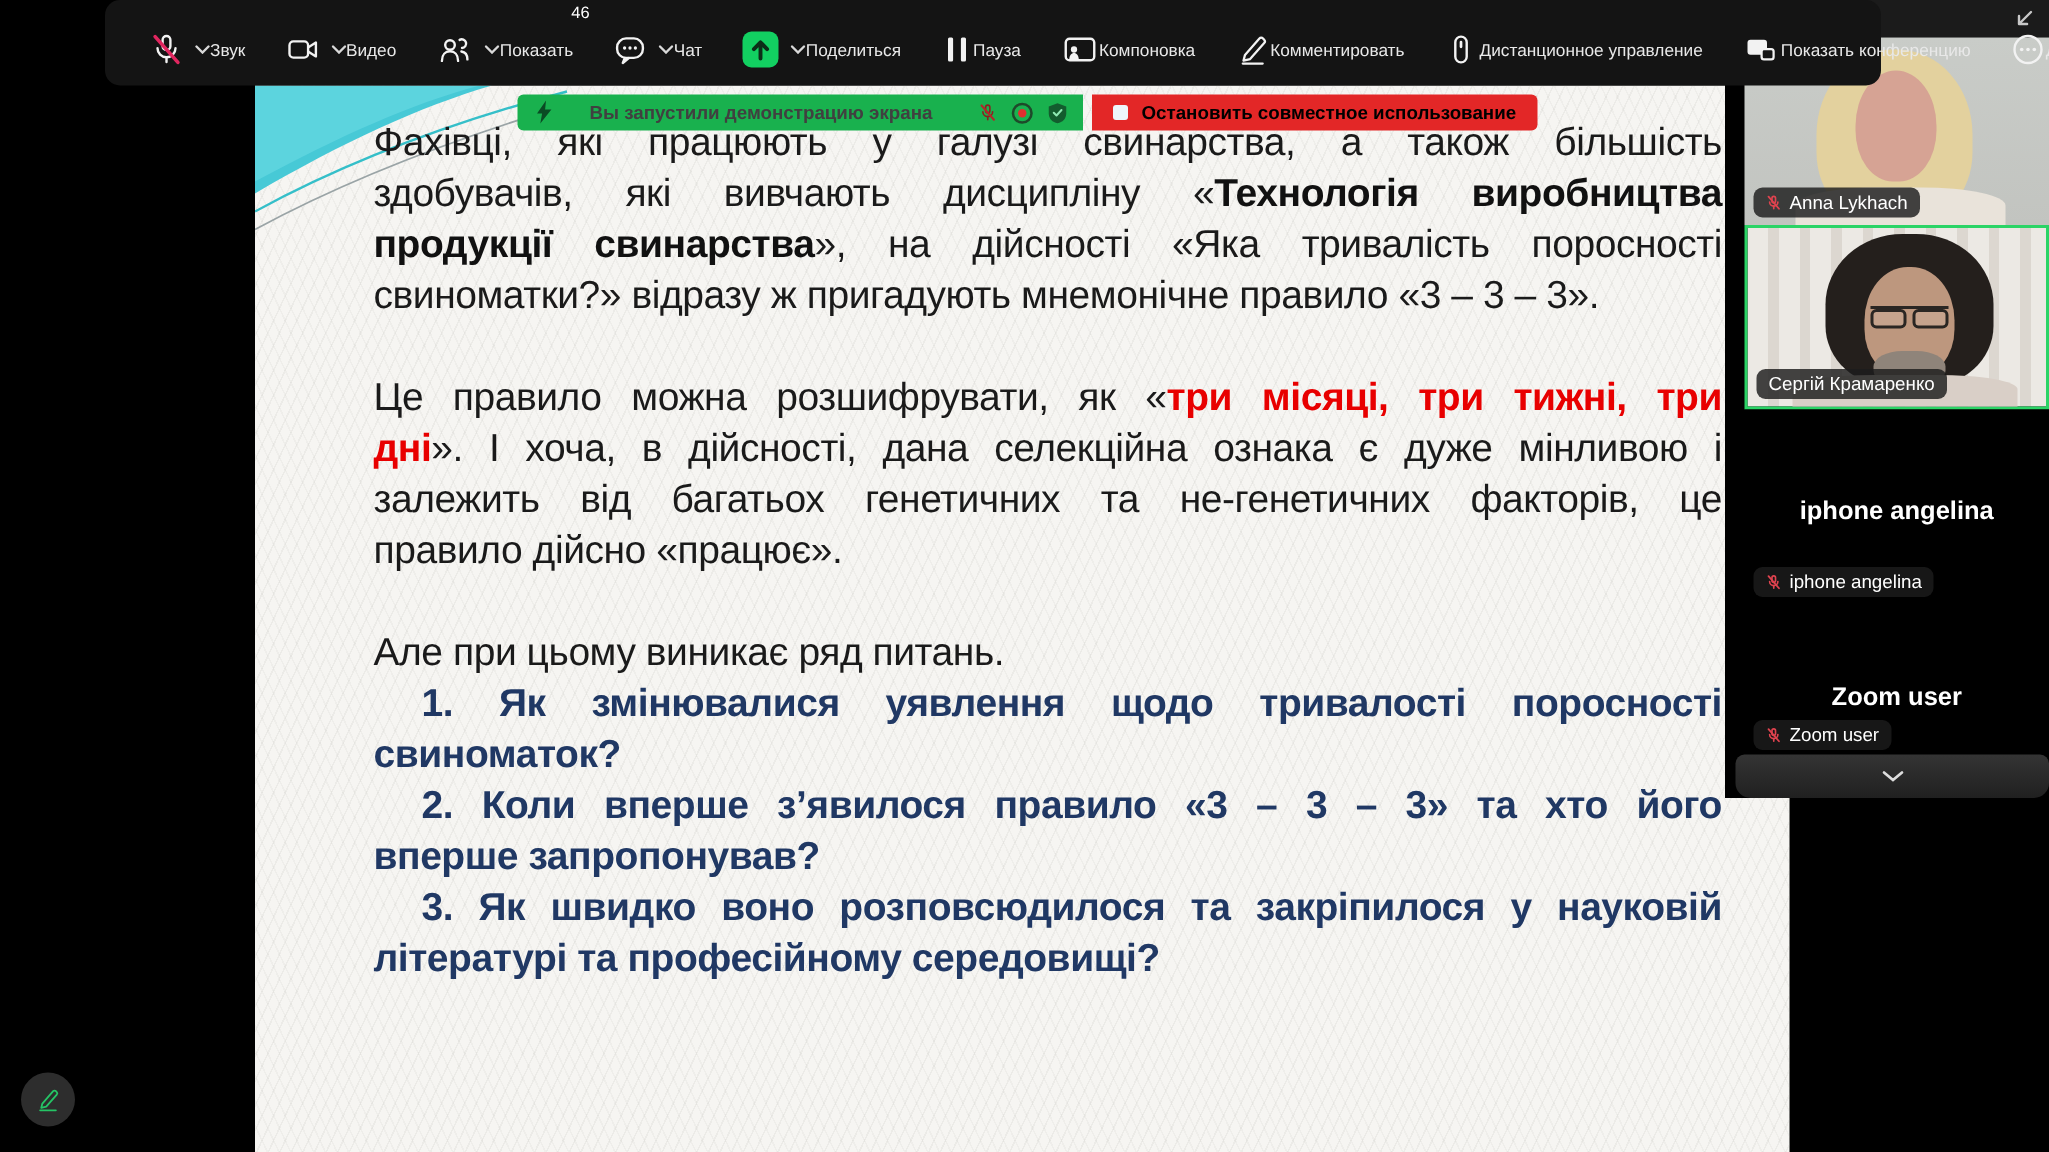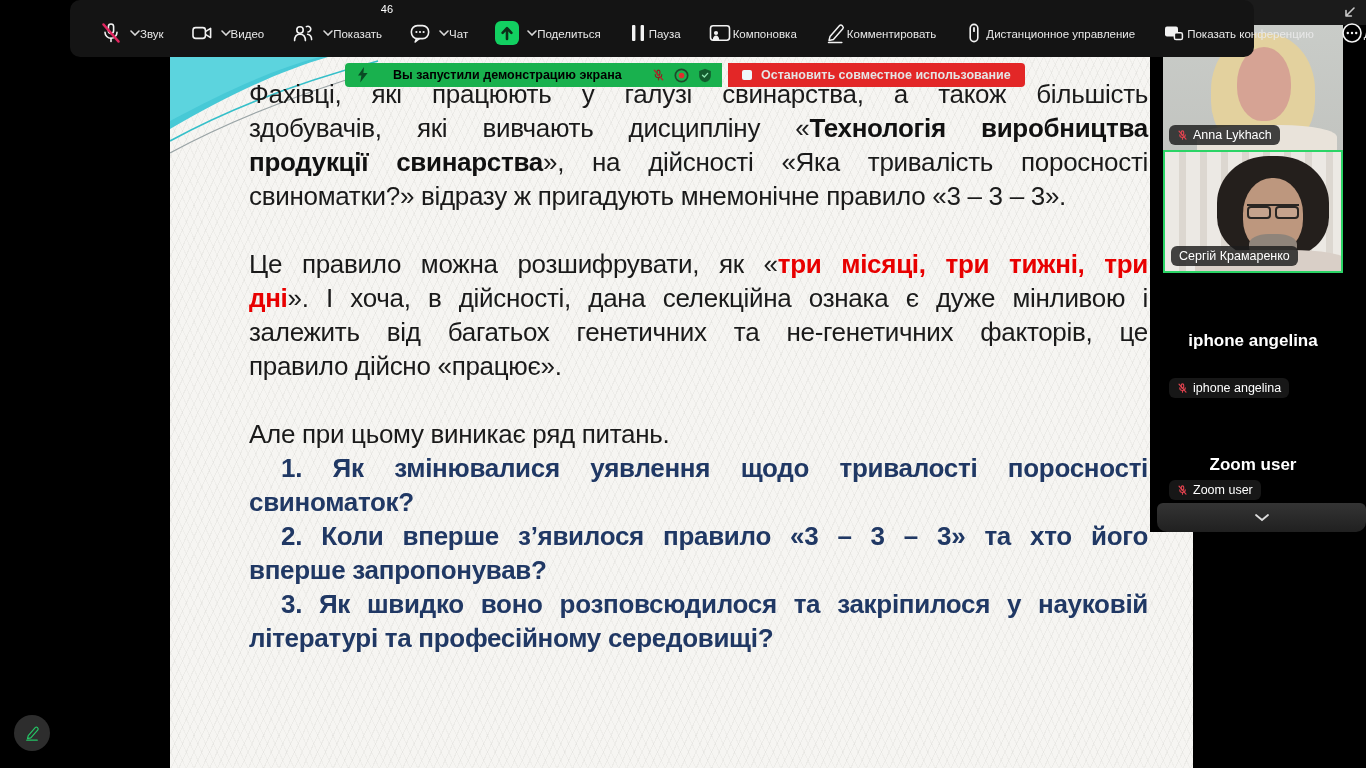--- a/index.html
+++ b/index.html
@@ -31,32 +31,32 @@
     padding:8px 13px 0 13px; cursor:pointer; }
   .tb-item .ico-row { display:flex; align-items:center; height:26px; }
   .tb-item .lbl { font-size:11.5px; color:#e8e8e8; margin-top:3px; white-space:nowrap; }
   .tb-chev { margin-left:7px; }
   .badge { position:absolute; top:3px; right:2px; color:#fff; font-size:11px; }
 
   
   #banner-row { position:absolute; left:345px; top:63px; height:24px; z-index:40; display:flex; }
   #green-banner { display:flex; align-items:center; background:#19b14e; border-radius:4px 0 0 4px;
     padding:0 10px; width:377px; }
-  #green-banner .msg { color:#000000; font-size:12.5px; font-weight:700; margin-left:38px; }
+  #green-banner .msg { color:#404040; font-size:12.5px; font-weight:700; margin-left:38px; }
   #green-banner .mini-icons { margin-left:auto; display:flex; align-items:center; gap:9px; }
   #stop-banner { display:flex; align-items:center; background:#e32727; border-radius:0 4px 4px 0;
     margin-left:6px; padding:0 14px; cursor:pointer; }
   #stop-banner .sq { width:10px; height:10px; background:#eef7fb; border-radius:2px; margin-right:9px; }
-  #stop-banner .txt { color:#e5e5e5; font-size:12.5px; font-weight:700; white-space:nowrap; }
+  #stop-banner .txt { color:#000000; font-size:12.5px; font-weight:700; white-space:nowrap; }
 
   
   #sidebar { position:absolute; left:1150px; top:0; width:216px; height:532px; background:#000; z-index:20; }
   #sidebar-header { position:absolute; left:0; top:0; width:216px; height:25px; background:#1b1b1b; }
   #collapse-btn { position:absolute; right:8px; top:4px; width:18px; height:18px; cursor:pointer; }
-  .tile { position:absolute; left:13px; width:180px; overflow:hidden; background:#000; }
+  .tile { position:absolute; left:13px; width:203px; overflow:hidden; background:#000; }
   #tile-0 { top:25px; height:125px; background:linear-gradient(180deg,#c9ccc8,#c2c4c0); }
   #tile-1 { top:150px; height:123px; border:2px solid #2bd466; background:repeating-linear-gradient(90deg,#ece9e4 0 14px,#dcd7d0 14px 21px); }
   #tile-2 { top:273px; height:130px; }
   #tile-3 { top:403px; height:129px; }
   .name-tag { position:absolute; left:6px; bottom:5px; display:flex; align-items:center; gap:5px;
     background:rgba(28,28,28,.82); border-radius:6px; padding:3px 8px; }
   .name-tag .nm { color:#fff; font-size:12.5px; white-space:nowrap; }
   .center-name { position:absolute; left:0; right:0; text-align:center; color:#fff; font-weight:700; font-size:17px; }
   #tile-2 .center-name { top:58px; }
   #tile-3 .center-name { top:52px; }

